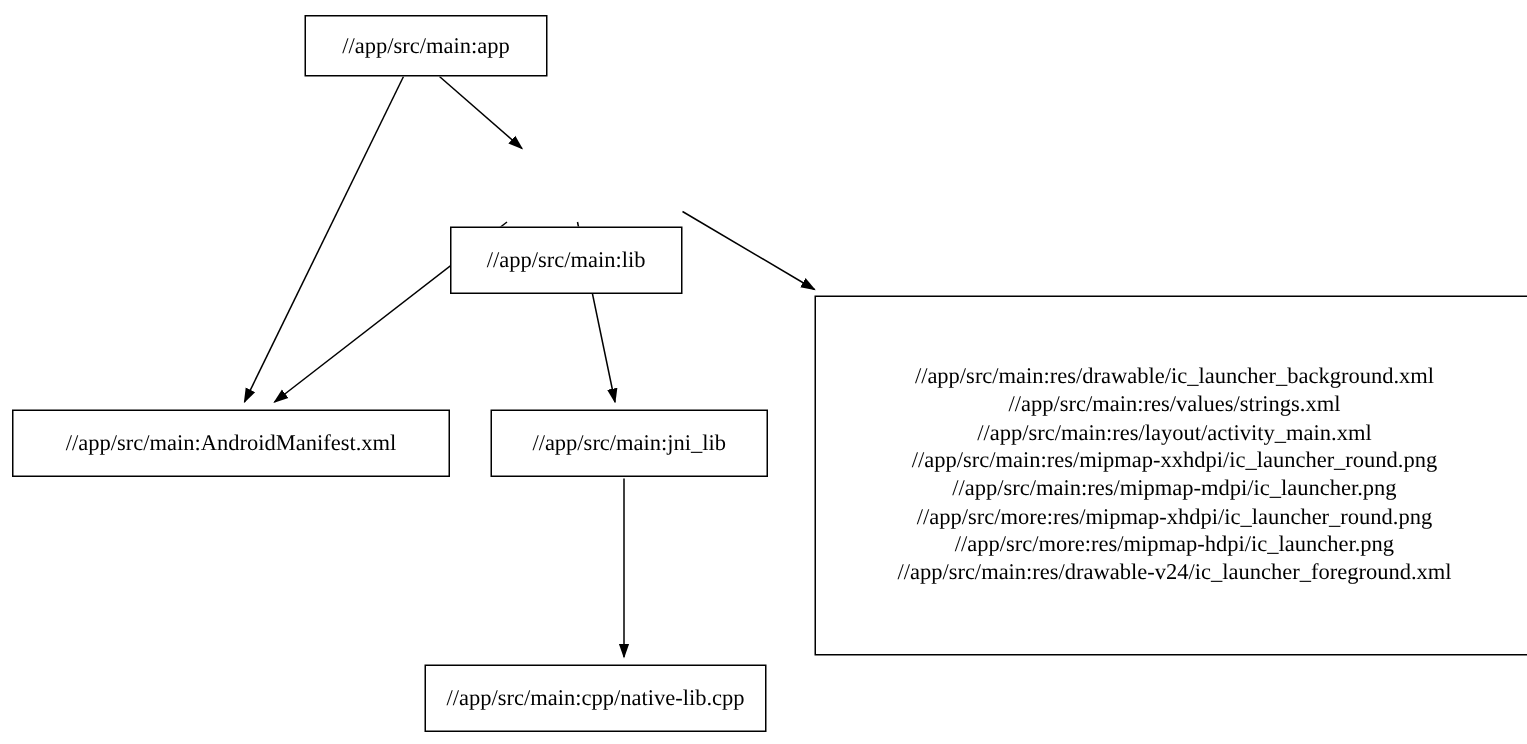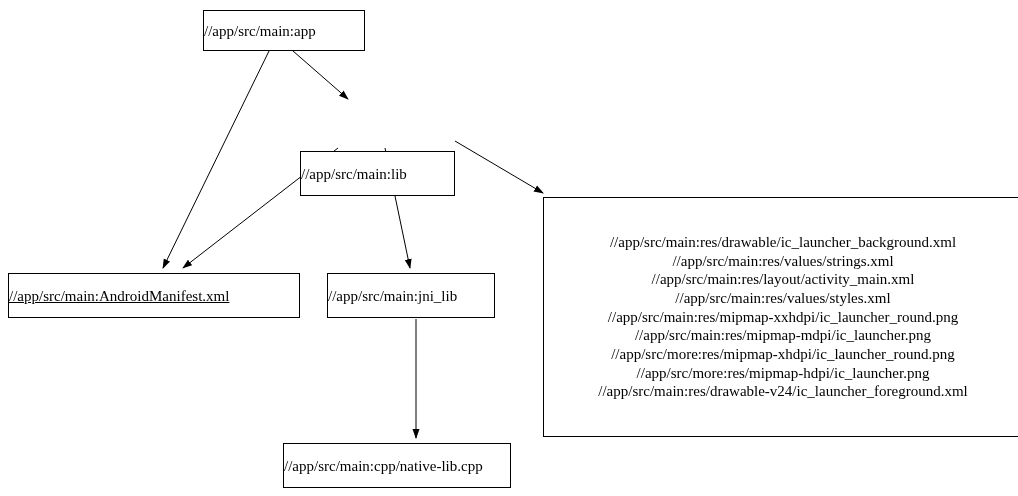--- a/index.html
+++ b/index.html
@@ -20,39 +20,40 @@
     left: 0; top: 0;
     width: 1018px; height: 496px;
     pointer-events: none;
   }
   .node {
     position: absolute;
     background: #ffffff;
     border: 1px solid #000000;
     display: flex;
     align-items: center;
+    justify-content: center;
     text-align: center;
     font-size: 15px;
     line-height: 1.2;
     white-space: nowrap;
   }
   .node.multi {
     flex-direction: column;
     justify-content: center;
     padding: 6px 8px;
   }
   .node.multi .line {
     line-height: 18.7px;
     white-space: nowrap;
   }
   
   #node-app              { left: 203px; top: 10px;  width: 162px; height: 41px; }
   #node-lib              { left: 300px; top: 103px; width: 155px; height: 45px; margin-top: 48px; }
-  #node-android-manifest { left: 8px;   top: 273px; width: 292px; height: 45px; text-decoration: underline; }
-  #node-jni-lib          { left: 327px; top: 273px; width: 168px; height: 45px; }
+  #node-android-manifest { left: 8px;   top: 273px; width: 292px; height: 45px; }
+  #node-jni-lib          { left: 327px; top: 273px; width: 185px; height: 45px; }
   #node-res-group        { left: 543px; top: 197px; width: 480px; height: 240px; }
   #node-cpp-native-lib   { left: 283px; top: 443px; width: 228px; height: 45px; }
 </style>
 </head>
 <body>
 
 <div class="canvas">
 
   <svg class="edges" viewBox="0 0 1018 496" xmlns="http://www.w3.org/2000/svg">
     <defs>
@@ -81,21 +82,20 @@
   </div>
 
   <div class="node" id="node-jni-lib">
     <span>//app/src/main:jni_lib</span>
   </div>
 
   <div class="node multi" id="node-res-group">
     <div class="line">//app/src/main:res/drawable/ic_launcher_background.xml</div>
     <div class="line">//app/src/main:res/values/strings.xml</div>
     <div class="line">//app/src/main:res/layout/activity_main.xml</div>
-    <div class="line">//app/src/main:res/values/styles.xml</div>
     <div class="line">//app/src/main:res/mipmap-xxhdpi/ic_launcher_round.png</div>
     <div class="line">//app/src/main:res/mipmap-mdpi/ic_launcher.png</div>
     <div class="line">//app/src/more:res/mipmap-xhdpi/ic_launcher_round.png</div>
     <div class="line">//app/src/more:res/mipmap-hdpi/ic_launcher.png</div>
     <div class="line">//app/src/main:res/drawable-v24/ic_launcher_foreground.xml</div>
   </div>
 
   <div class="node" id="node-cpp-native-lib">
     <span>//app/src/main:cpp/native-lib.cpp</span>
   </div>

